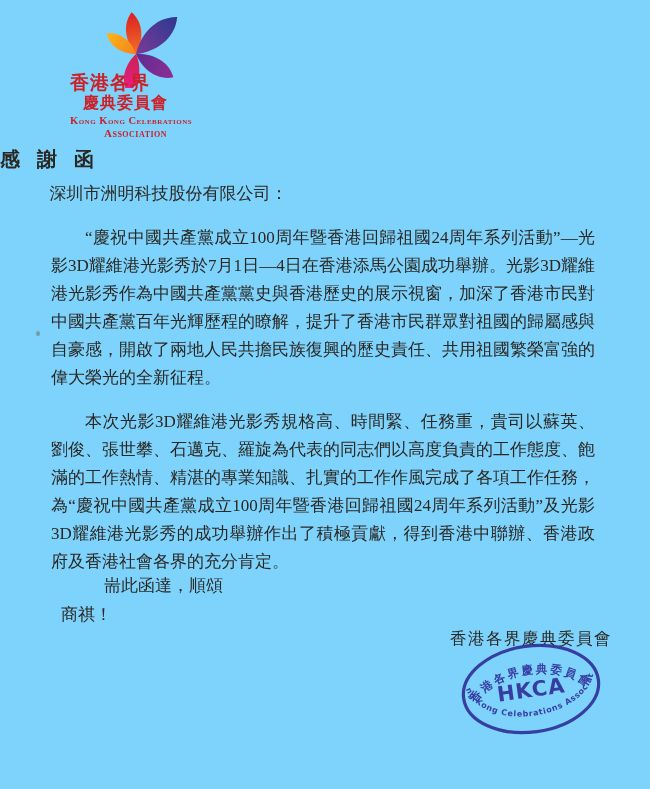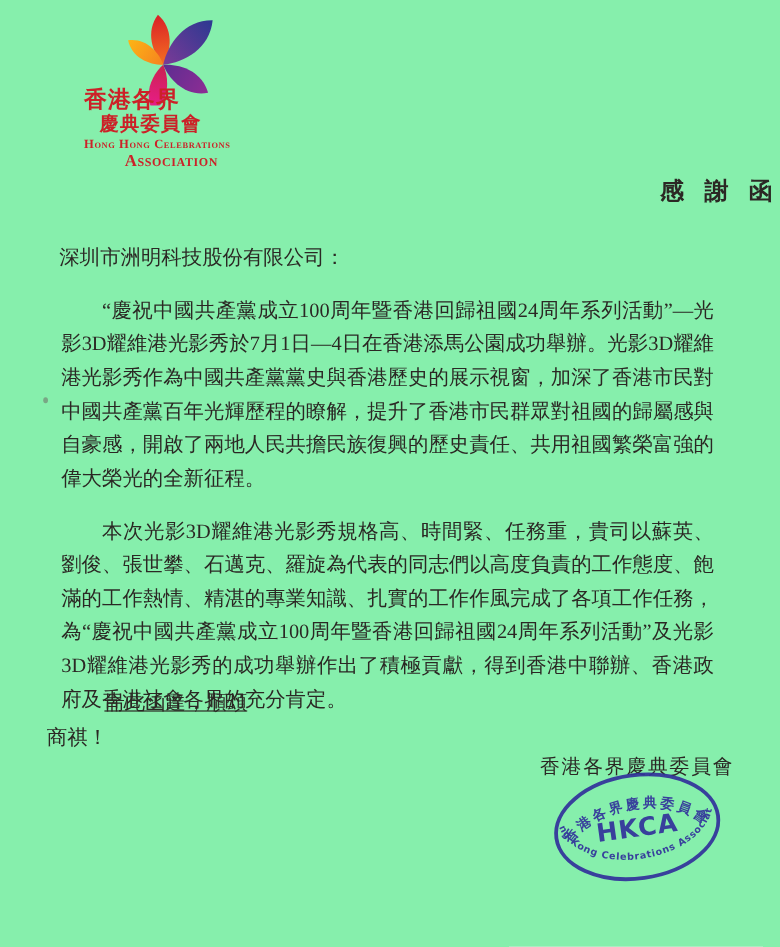--- a/index.html
+++ b/index.html
@@ -1,45 +1,45 @@
 <!DOCTYPE html>
 <html><head>
 <meta charset="utf-8">
 <style>
   html,body{margin:0;padding:0;background:#e9e9e7;}
   .page{
     position:relative;
     width:650px;height:789px;
     margin:0 auto;
-    background:#86efac;
+    background:#7dd3fc;
     overflow:hidden;
     font-family:"Liberation Serif","DejaVu Serif",serif;
     color:#2b2824;
   }
   
   .logo{position:absolute;left:68px;top:8px;width:175px;height:130px;}
   .logo-flower{position:absolute;left:28px;top:0;}
   .logo-cn1{position:absolute;left:2px;top:62px;font-size:19px;font-weight:bold;
     color:#cc2128;letter-spacing:1px;white-space:nowrap;}
   .logo-cn2{position:absolute;left:15px;top:85px;font-size:16px;font-weight:bold;
     color:#cc2128;letter-spacing:1px;white-space:nowrap;}
   .logo-en1{position:absolute;left:2px;top:107px;font-size:10.5px;font-weight:bold;
     color:#cc2128;font-variant:small-caps;letter-spacing:.5px;white-space:nowrap;}
-  .logo-en2{position:absolute;left:36px;top:119px;font-size:14px;font-weight:bold;
+  .logo-en2{position:absolute;left:36px;top:119px;font-size:11px;font-weight:bold;
     color:#cc2128;font-variant:small-caps;letter-spacing:.5px;white-space:nowrap;}
   
-  .title{position:absolute;left:0;top:146px;width:100%;text-align:right;
+  .title{position:absolute;left:0;top:146px;width:100%;text-align:left;
     font-size:20px;font-weight:bold;letter-spacing:6px;}
-  .body{position:absolute;left:35px;top:201px;width:576px;
+  .body{position:absolute;left:35px;top:180px;width:576px;
     font-size:17px;line-height:28px;text-align:justify;font-family:Liberation Serif, serif;}
   .salutation{margin:0 0 16px 0;text-indent:0.85em;}
   .body p{margin:16px;text-indent:2em;}
   .closing{position:absolute;left:35px;top:571px;font-size:17px;line-height:29px;}
-  .closing-l1{margin-left:52px;text-decoration:underline;}
-  .closing-l2{margin-left:4px;}
+  .closing-l1{margin-left:69px;}
+  .closing-l2{margin-left:26px;}
   .signature{position:absolute;left:450px;top:628px;font-size:16.5px;letter-spacing:1.5px;}
   .date{position:absolute;left:455px;top:745px;font-size:17px;word-spacing:5px;white-space:nowrap;}
   
   .stamp{position:absolute;left:452px;top:636px;opacity:.92;}
   
   .speck{position:absolute;left:36px;top:331px;width:4px;height:5px;border-radius:50%;
     background:#6f6b66;opacity:.55;}
 </style>
 </head>
 <body>
@@ -74,21 +74,21 @@
       <g transform="translate(40,46)">
         <use href="#petal" transform="rotate(-6)" fill="url(#gTop)"></use>
         <use href="#petal" transform="rotate(-55) scale(0.85)" fill="url(#gLeft)"></use>
         <use href="#petal" transform="rotate(48) scale(1.32)" fill="url(#gRight)"></use>
         <use href="#petal" transform="rotate(122) scale(1.05)" fill="url(#gLowRight)"></use>
         <use href="#petal" transform="rotate(192) scale(0.95)" fill="url(#gBottom)"></use>
       </g>
     </svg>
     <div class="logo-cn1">香港各界</div>
     <div class="logo-cn2">慶典委員會</div>
-    <div class="logo-en1">Hong Hong Celebrations</div>
+    <div class="logo-en1">Kong Kong Celebrations</div>
     <div class="logo-en2">Association</div>
   </div>
 
   <div class="title">感 謝 函</div>
 
   <div class="body">
     <div class="salutation">深圳市洲明科技股份有限公司：</div>
     <p>“慶祝中國共產黨成立100周年暨香港回歸祖國24周年系列活動”—光影3D耀維港光影秀於7月1日—4日在香港添馬公園成功舉辦。光影3D耀維港光影秀作為中國共產黨黨史與香港歷史的展示視窗，加深了香港市民對中國共產黨百年光輝歷程的瞭解，提升了香港市民群眾對祖國的歸屬感與自豪感，開啟了兩地人民共擔民族復興的歷史責任、共用祖國繁榮富強的偉大榮光的全新征程。</p>
     <p>本次光影3D耀維港光影秀規格高、時間緊、任務重，貴司以蘇英、劉俊、張世攀、石邁克、羅旋為代表的同志們以高度負責的工作態度、飽滿的工作熱情、精湛的專業知識、扎實的工作作風完成了各項工作任務，為“慶祝中國共產黨成立100周年暨香港回歸祖國24周年系列活動”及光影3D耀維港光影秀的成功舉辦作出了積極貢獻，得到香港中聯辦、香港政府及香港社會各界的充分肯定。</p>
   </div>

